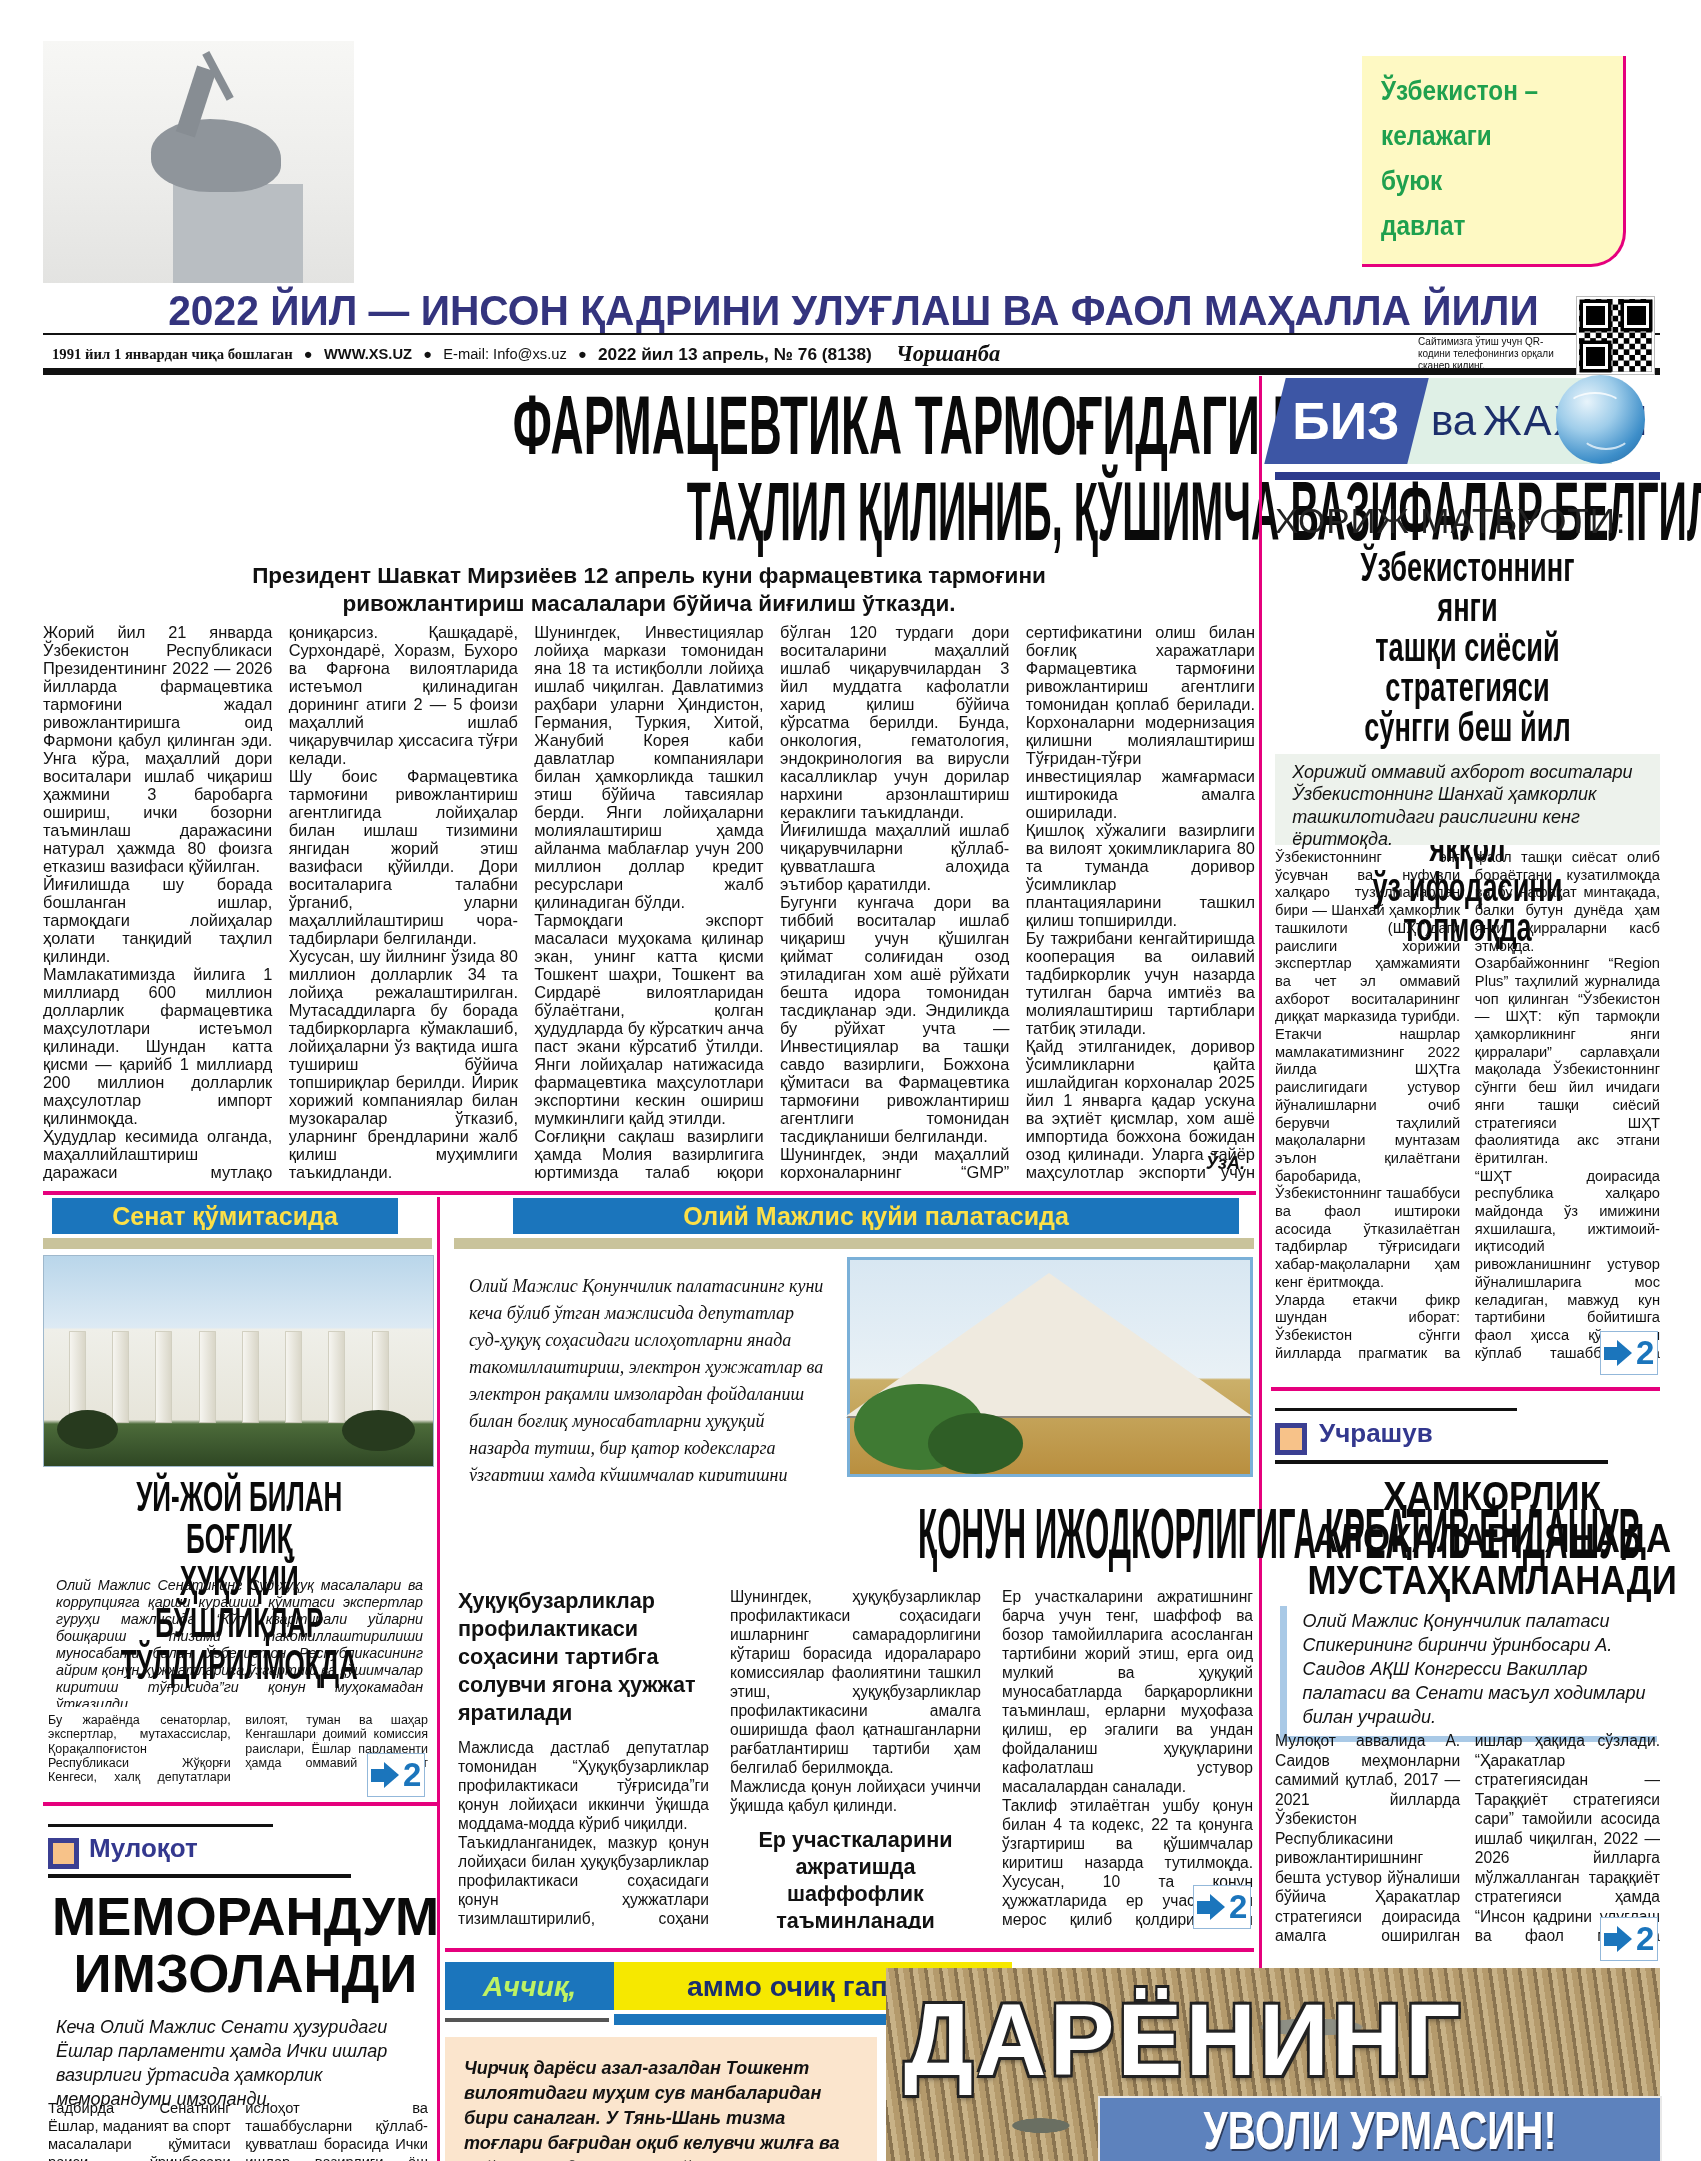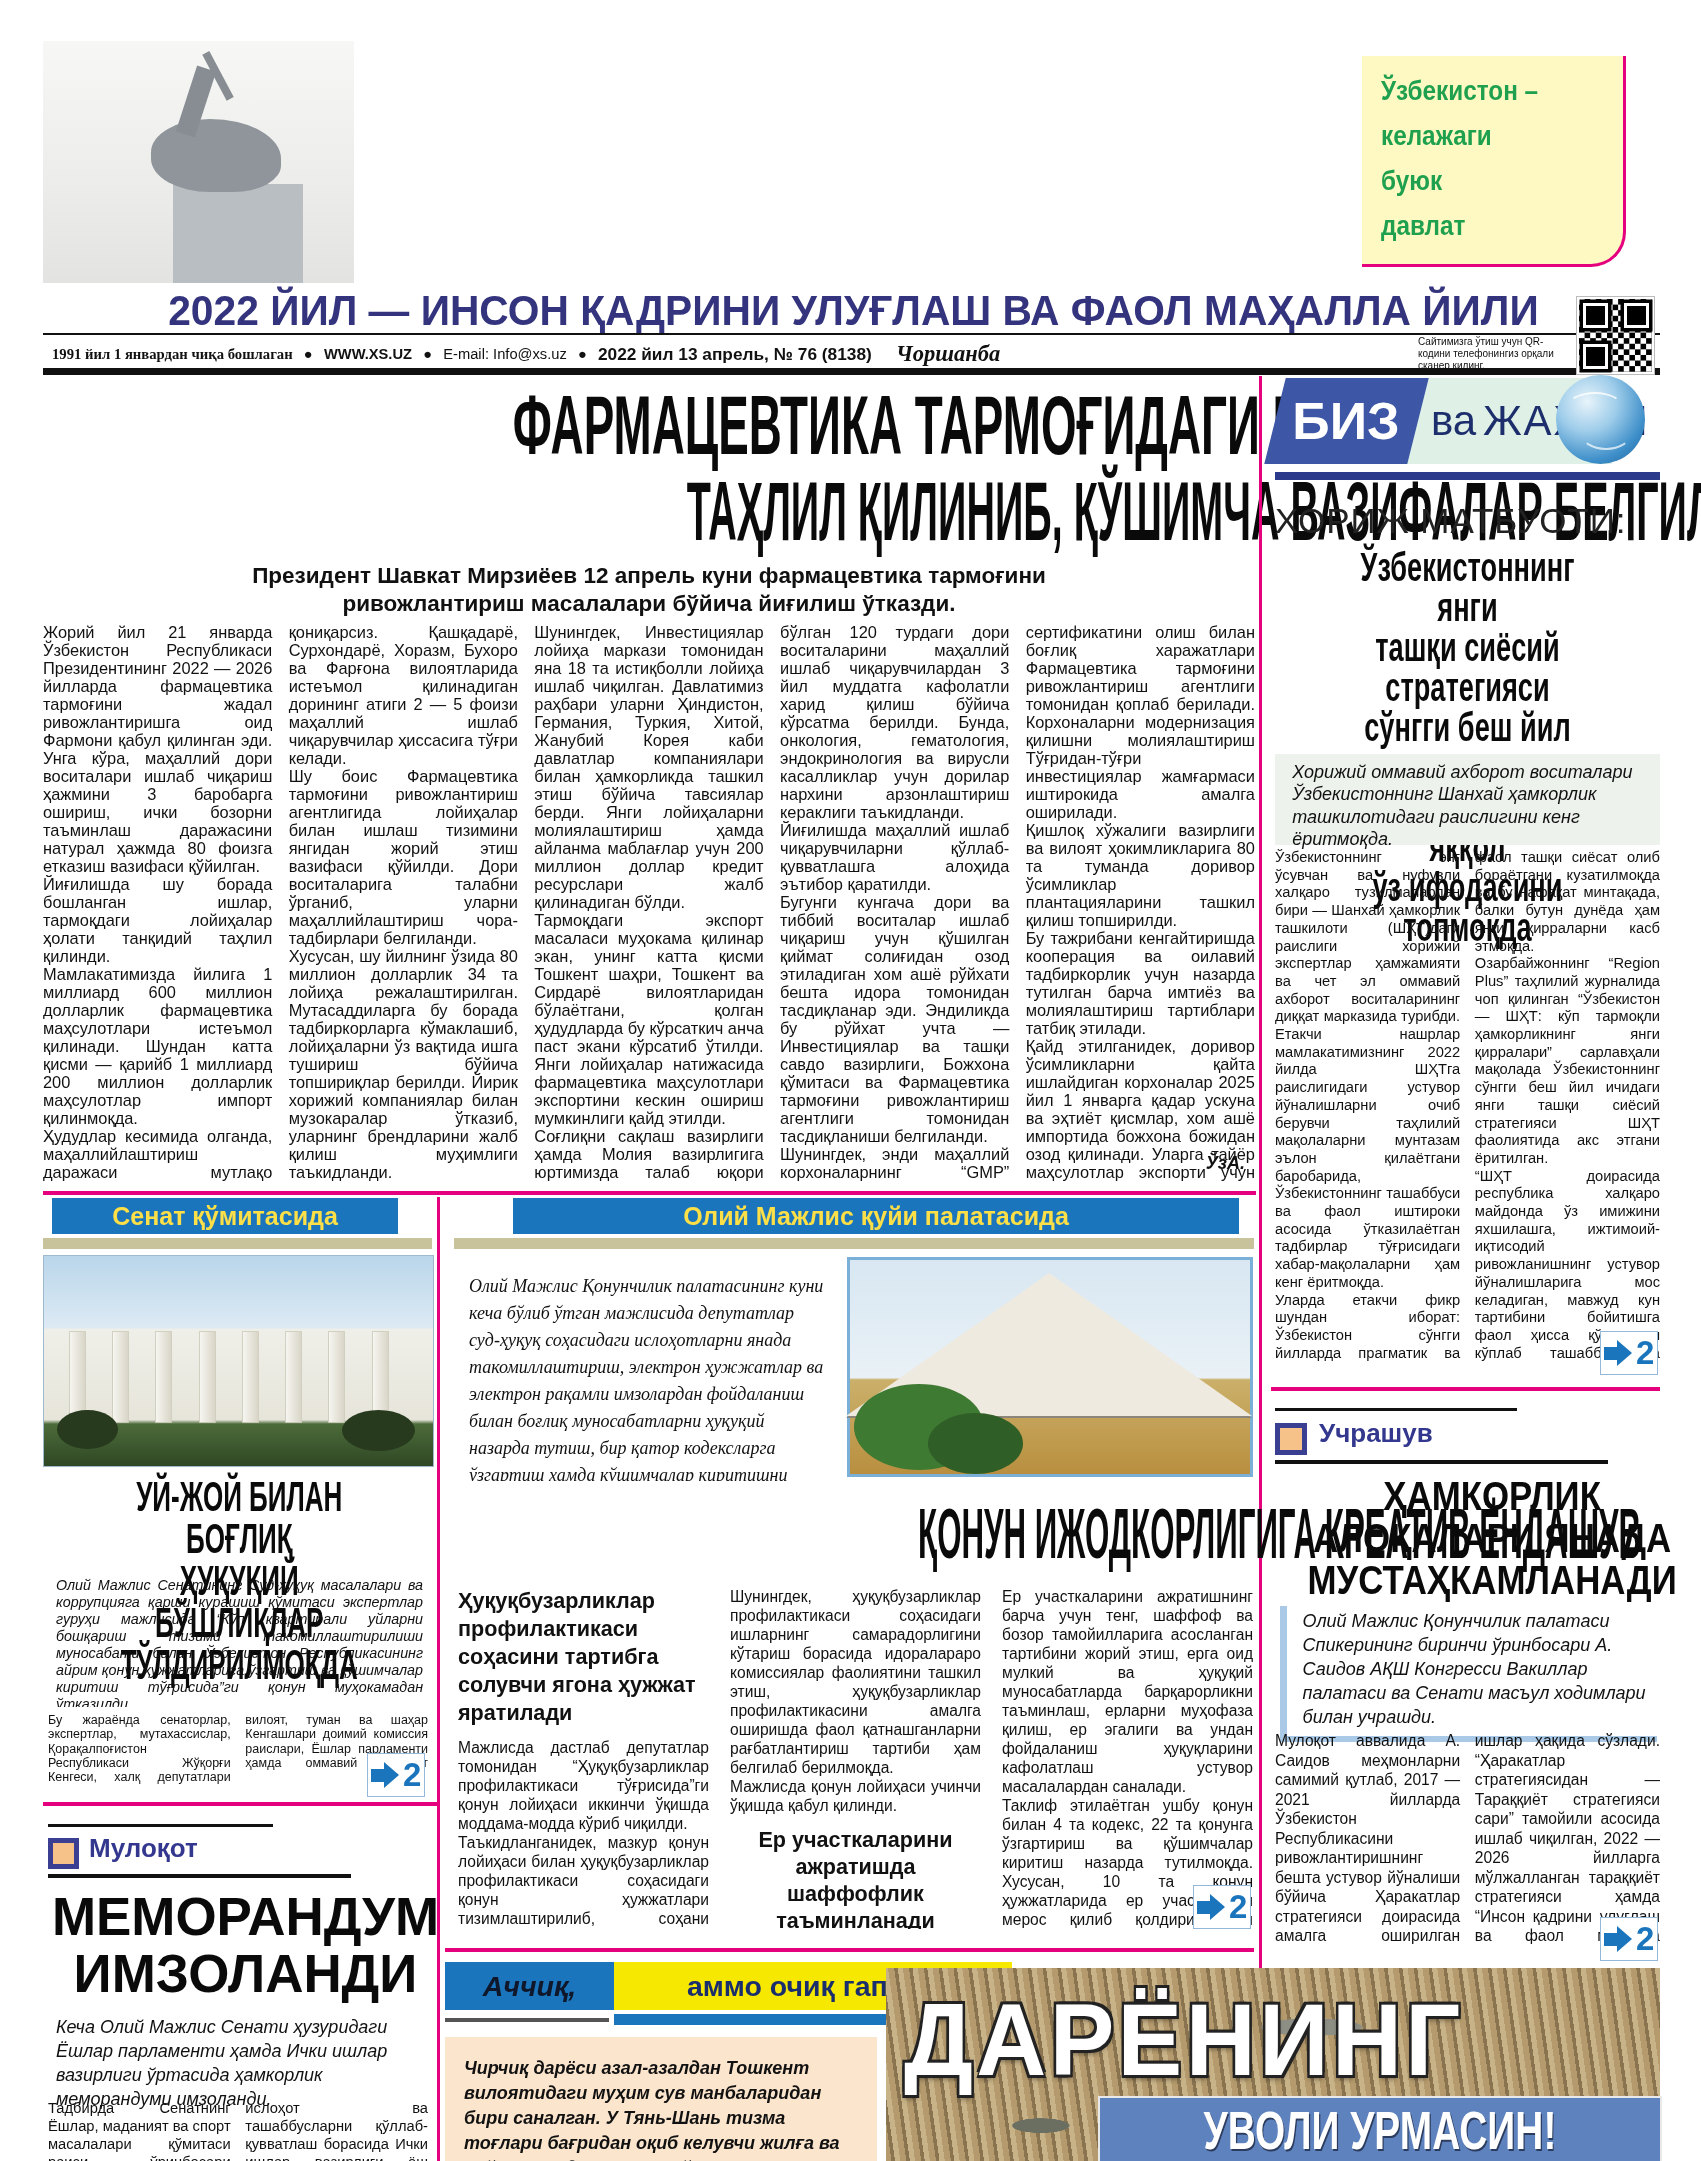--- a/index.html
+++ b/index.html
@@ -81,21 +81,21 @@
   .jump{position:absolute;width:56px;height:42px;background:#fff;border:1.3px solid #93b8da;
         display:flex;align-items:center;justify-content:center;gap:4.3px;z-index:6;}
   .ja{display:flex;align-items:center;}
   .ja-bar{width:13px;height:13px;background:#1b75bc;}
   .ja-tri{width:0;height:0;border-top:13.4px solid transparent;border-bottom:13.4px solid transparent;border-left:15.6px solid #1b75bc;}
   .jump-num{font-size:33px;font-weight:bold;color:#1b75bc;}
 
   .peach{background:#fbe5cd;}
   .peach-t{font-weight:bold;font-style:italic;font-size:18px;line-height:25px;}
   .yellowseg{background:#f6e800;color:#1a2e6e;}
-  .blueseg{background:#1b75bc;color:#0f172a;}
+  .blueseg{background:#1b75bc;color:#bef264;}
   .qonun-sub{font-weight:bold;font-size:21.6px;line-height:27px;text-align:center;}
   .smallbody{font-size:12.5px;line-height:14.3px;}
   .senlede{font-style:italic;font-size:14.3px;line-height:17px;}
   .oliylede{font-style:italic;font-family:"Liberation Serif",serif;font-size:18px;line-height:27px;}
 </style>
 </head>
 <body>
 
 <div class="page">
 

